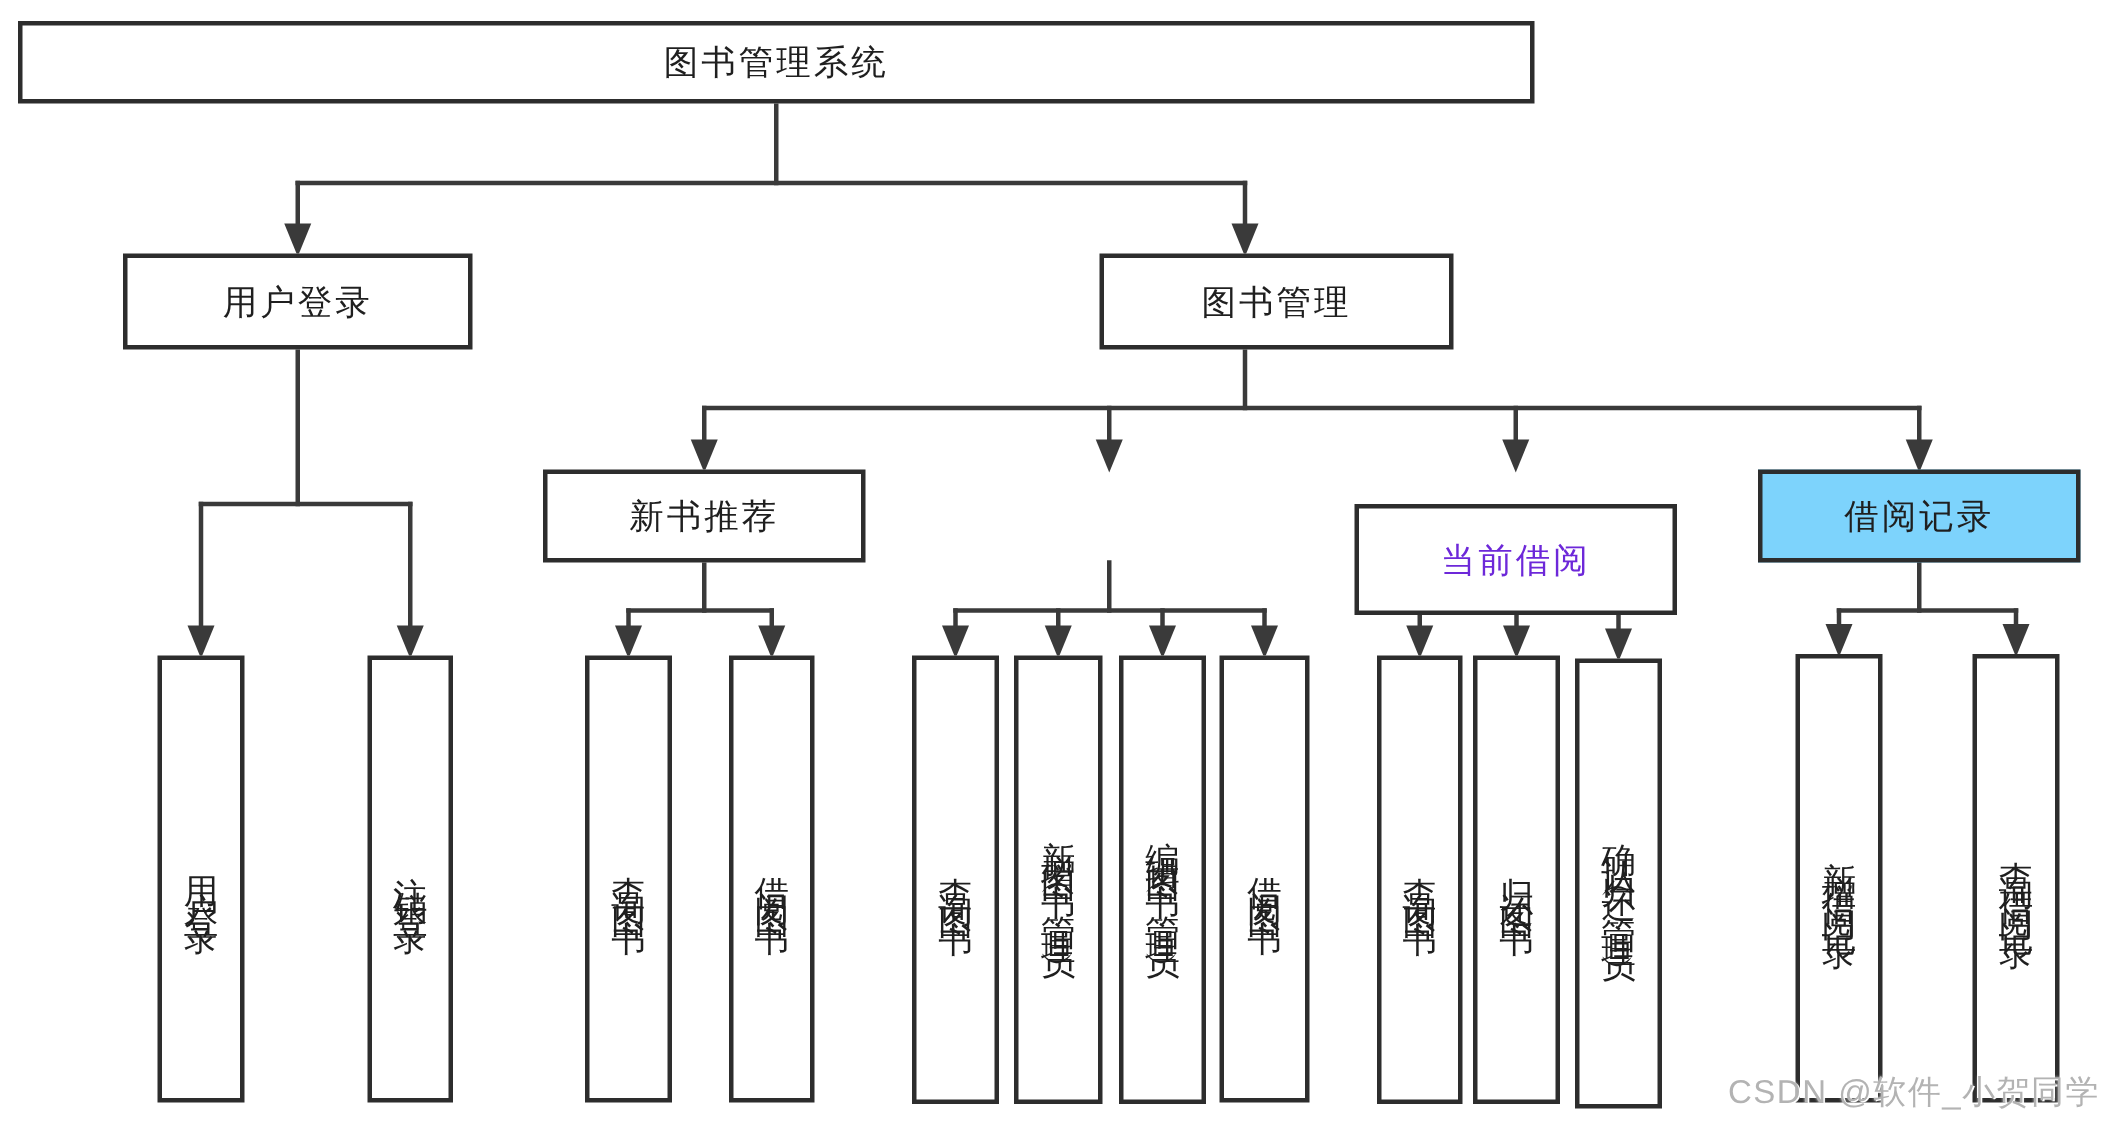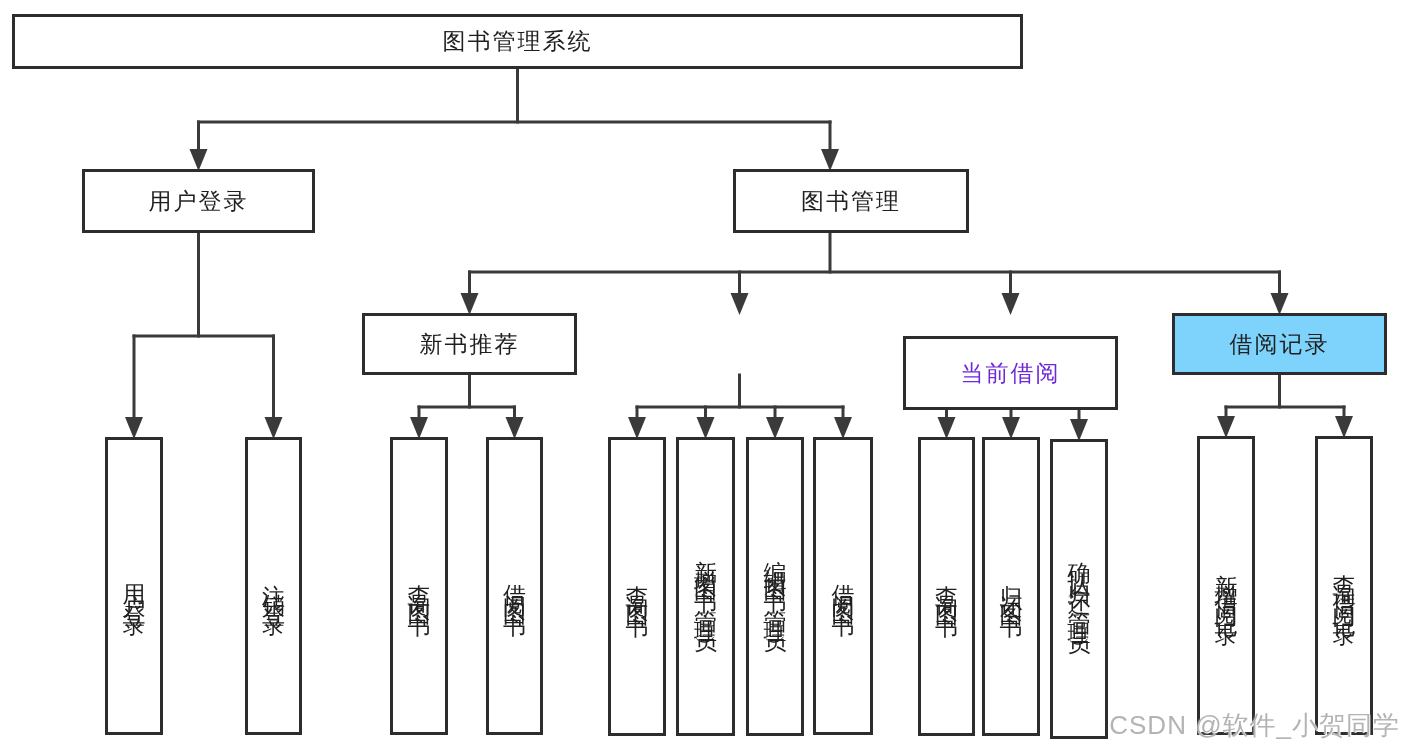--- a/index.html
+++ b/index.html
@@ -17,21 +17,21 @@
     display:flex;align-items:center;justify-content:center;
     color:#1f1f1f;font-size:23px;line-height:1;
   }
   .node .node-label{white-space:nowrap;letter-spacing:2px;}
   .node.vertical .node-label{
     writing-mode:vertical-rl;text-orientation:mixed;
     letter-spacing:10px;white-space:normal;
   }
   .watermark{
     position:absolute;right:5px;bottom:4px;z-index:6;
-    font-size:26px;color:#b3b3b3;letter-spacing:1px;
+    font-size:22px;color:#b3b3b3;letter-spacing:1px;
     text-shadow:0 0 2px #ffffff,1px 1px 0 #ffffff;
   }
 </style>
 </head>
 <body>
 
 <div id="canvas">
   <svg id="edges" width="1405" height="747" viewBox="0 0 1405 747" xmlns="http://www.w3.org/2000/svg">
       <line x1="517.5" y1="69" x2="517.5" y2="122" stroke="#3a3a3a" stroke-width="3" stroke-linecap="square"></line>
       <line x1="198.5" y1="122" x2="830" y2="122" stroke="#3a3a3a" stroke-width="3" stroke-linecap="square"></line>

